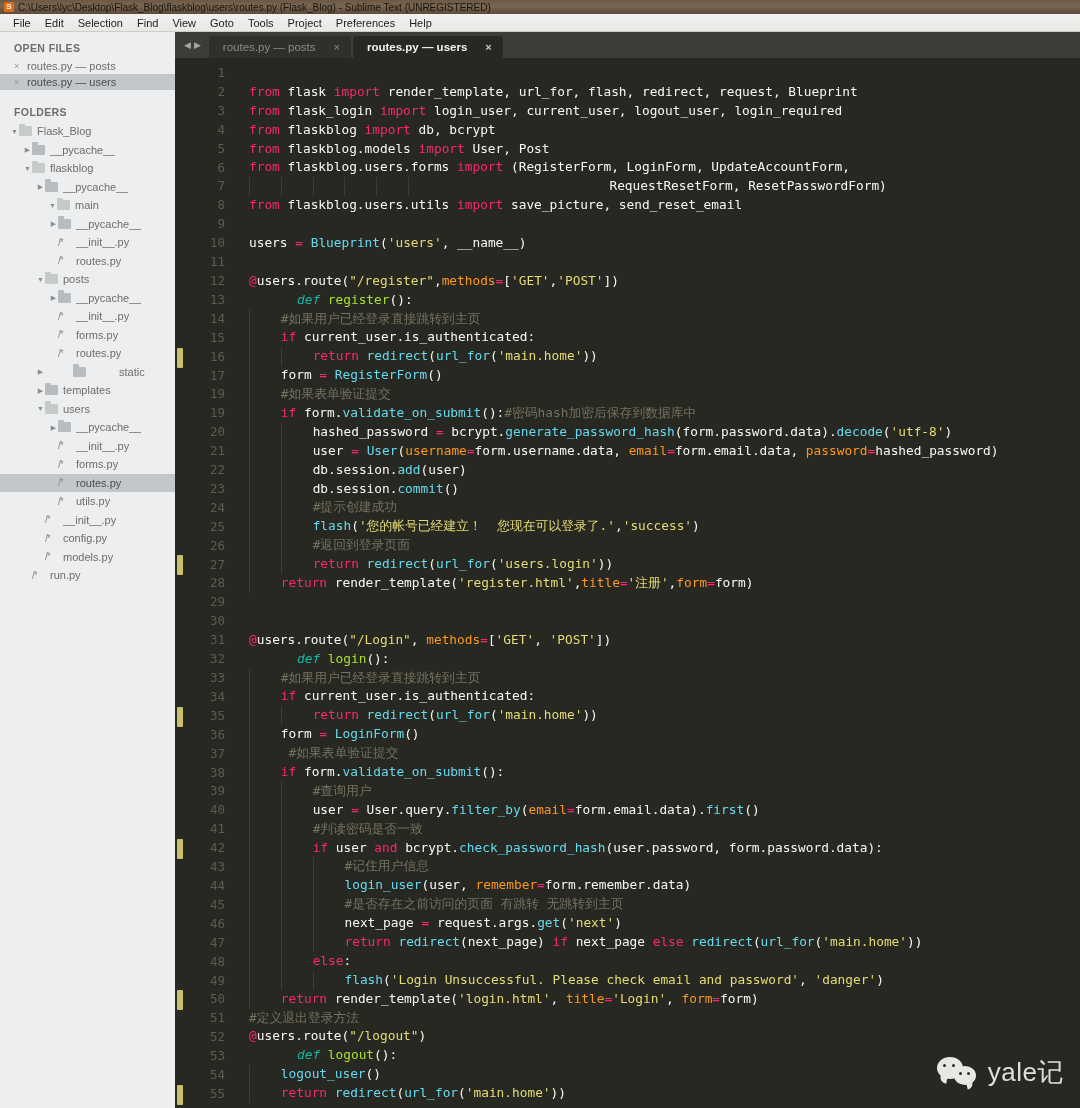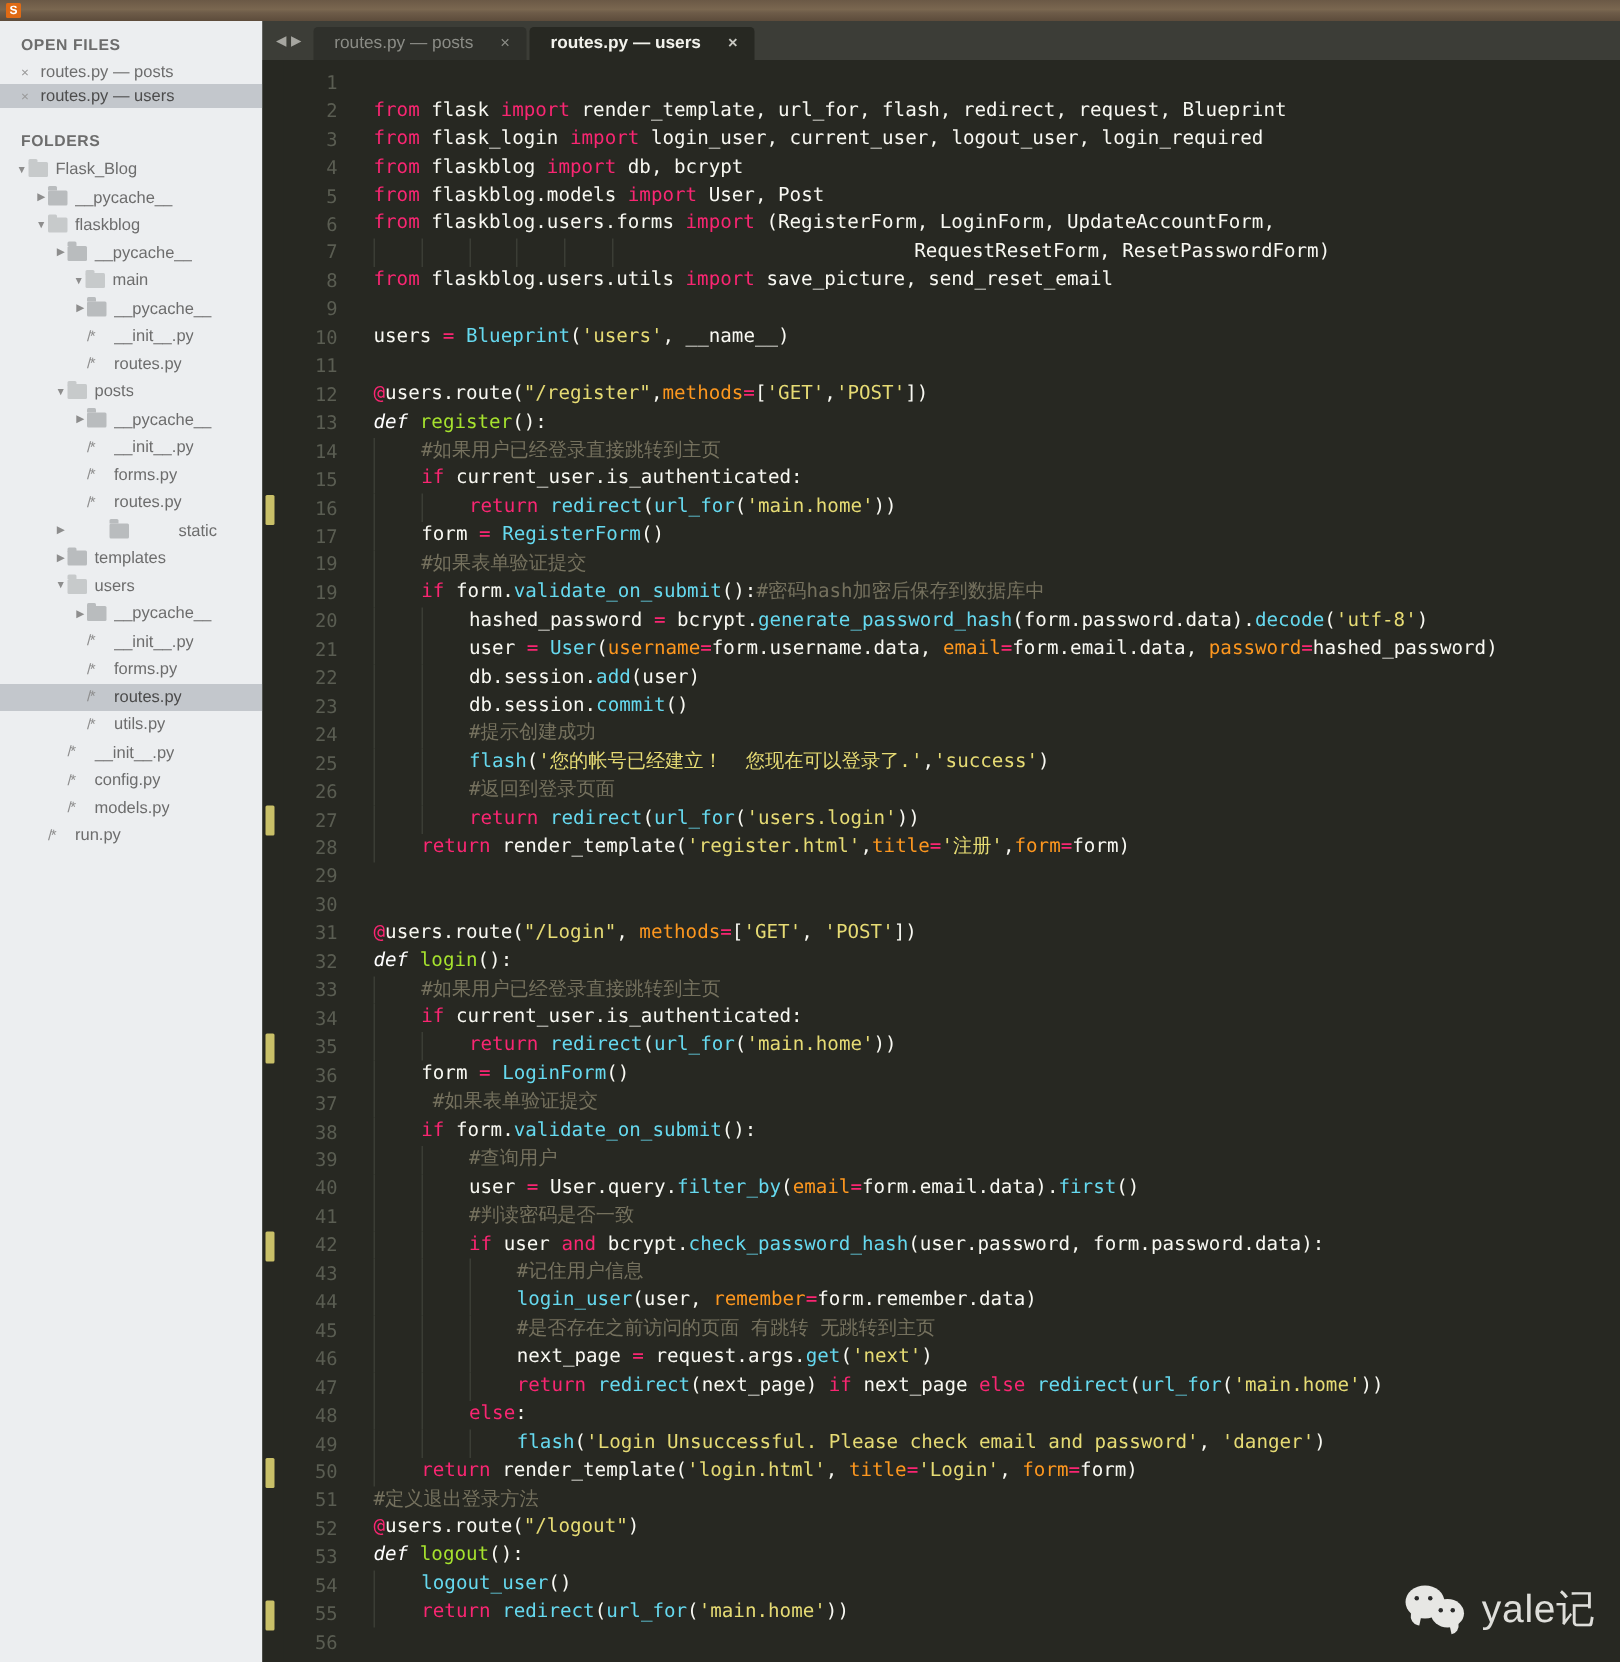--- a/index.html
+++ b/index.html
@@ -129,21 +129,21 @@
   }
   .code .ln{height:18.9px;}
   .indg{
     display:inline-block;border-left:1px solid #3b3d35;height:18.9px;
     vertical-align:top;margin:0;
   }
 
   
   .kw{color:#f92672;}         
   .fn{color:#a6e22e;}         
-  .cls{color:#ffffff;font-style:italic;} 
+  .cls{color:#14b8a6;font-style:italic;margin-left:48px;} 
   .bi{color:#66d9ef;}         
   .str{color:#e6db74;}        
   .cmt{color:#75715e;}        
   .par{color:#fd971f;} 
   .op{color:#f92672;}
   .pln{color:#f8f8f2;}
 
   
   .watermark{
     position:absolute;right:16px;bottom:18px;display:flex;align-items:center;gap:9px;
@@ -158,22 +158,35 @@
   .bub.sml::after{content:"";position:absolute;right:3px;bottom:-4px;width:6px;height:6px;background:#f2f2ef;border-radius:0 0 6px 0;transform:rotate(-12deg);}
   .eye{position:absolute;width:3.2px;height:3.2px;background:#2b2b2b;border-radius:50%;}
 </style>
 </head>
 <body>
 
 <div class="app">
 
   <div class="titlebar">
     <div class="win-icon">S</div>
+    <div class="title-text">C:\Users\lyc\Desktop\Flask_Blog\flaskblog\users\routes.py (Flask_Blog) - Sublime Text (UNREGISTERED)</div>
   </div>
 
+  <div class="menubar" id="menubar">
+      <div class="menu-item">File</div>
+      <div class="menu-item">Edit</div>
+      <div class="menu-item">Selection</div>
+      <div class="menu-item">Find</div>
+      <div class="menu-item">View</div>
+      <div class="menu-item">Goto</div>
+      <div class="menu-item">Tools</div>
+      <div class="menu-item">Project</div>
+      <div class="menu-item">Preferences</div>
+      <div class="menu-item">Help</div>
+    </div>
 
   <div class="body">
 
     <div class="sidebar">
       <div class="side-head">OPEN FILES</div>
       <div id="openfiles">
           <div class="openfile">
             <span class="x-ico">×</span>
             <span>routes.py — posts</span>
           </div>

